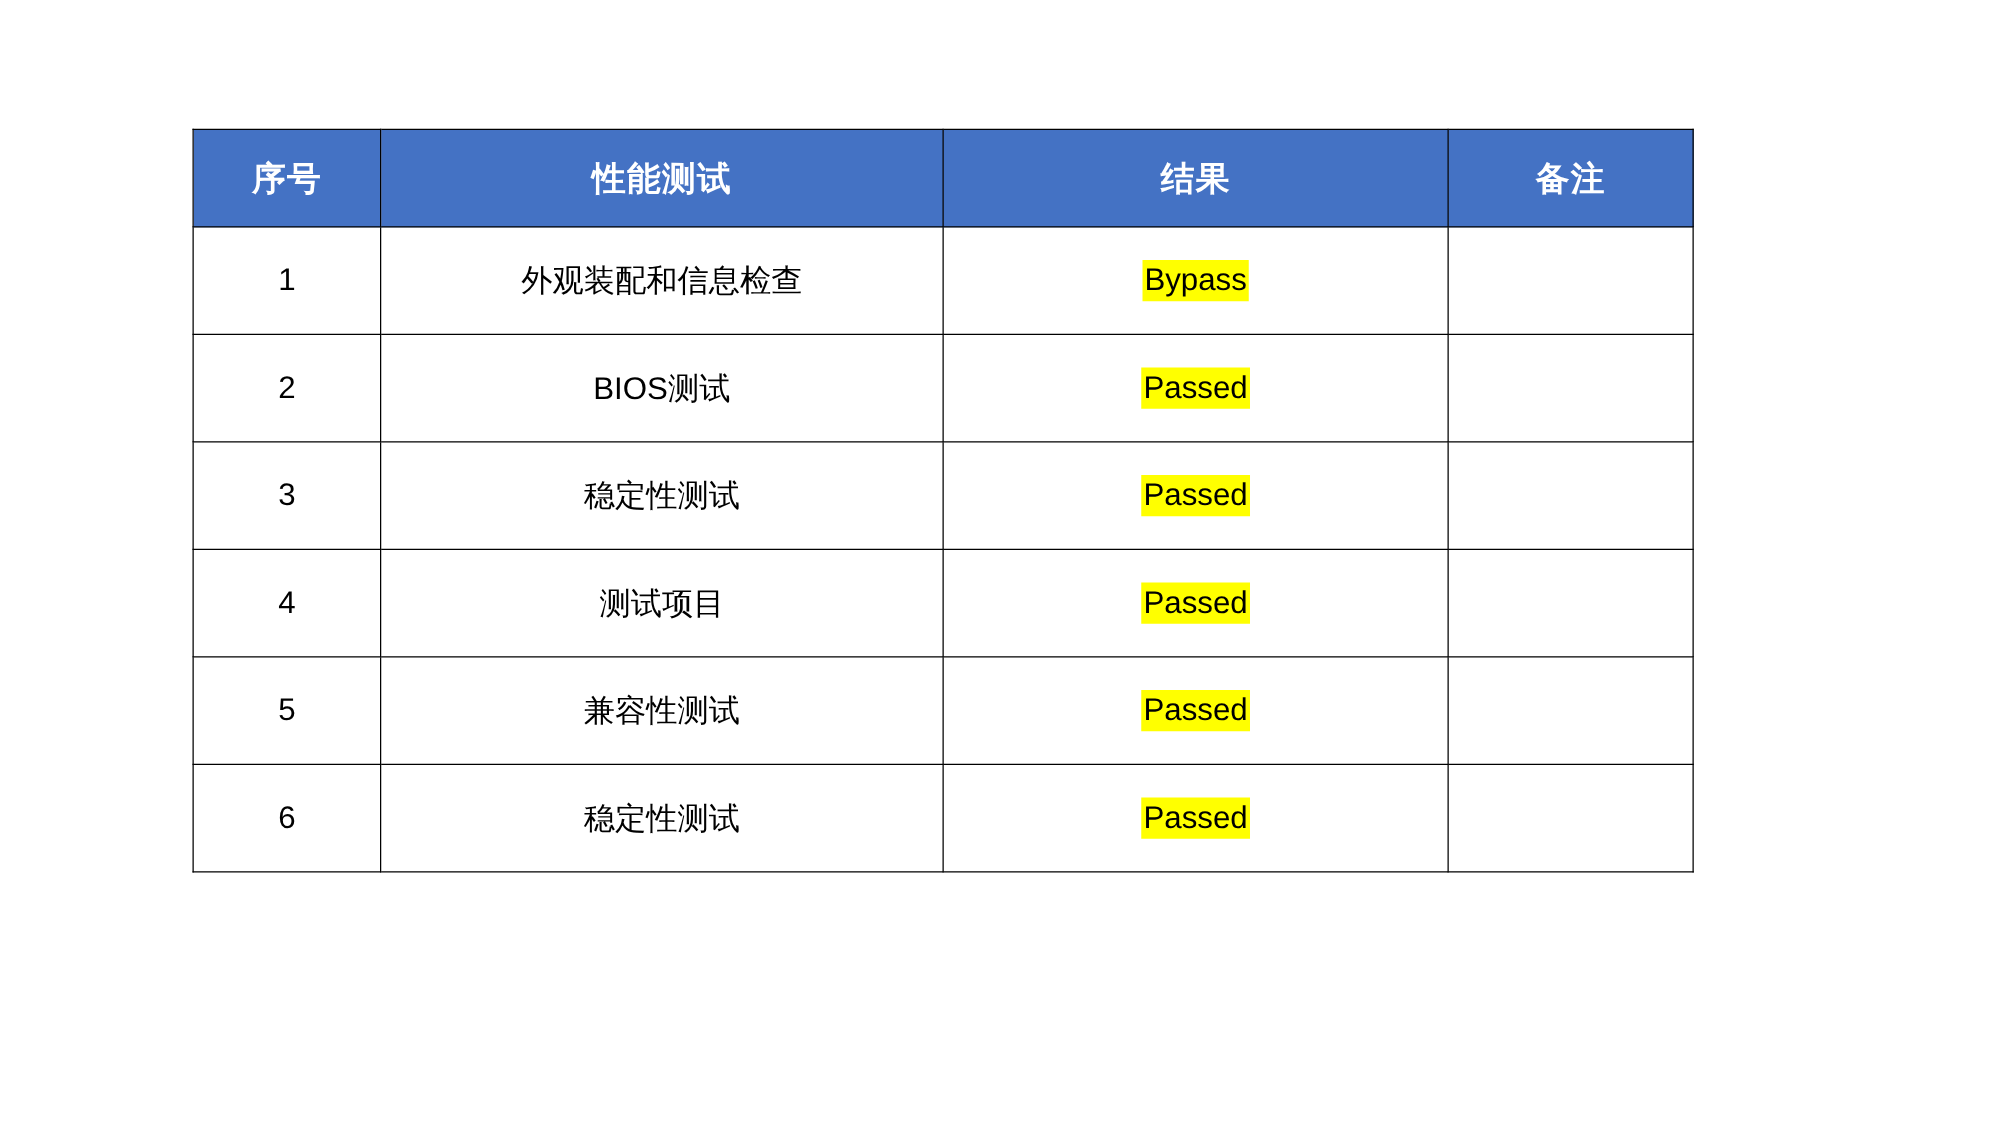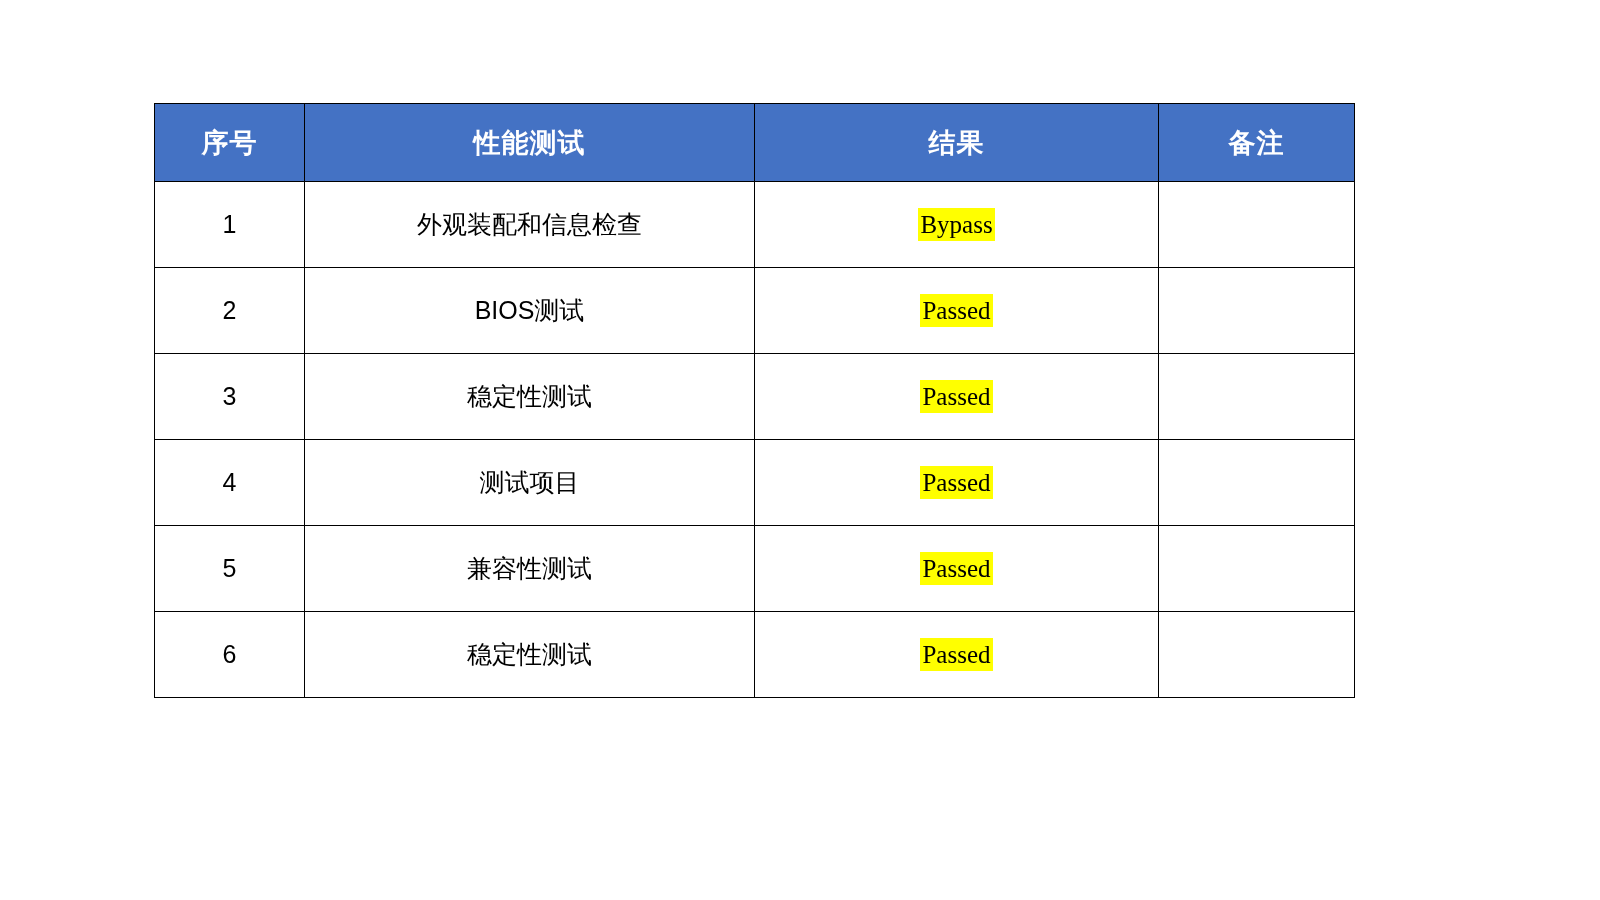--- a/index.html
+++ b/index.html
@@ -57,21 +57,21 @@
   table.result-table tbody td {
     background: #ffffff;
     color: #000000;
     font-size: 25px;
     font-weight: normal;
     height: 85px;
   }
 
   td.index-cell  { font-size: 25px; }
   td.item-cell   { font-size: 25px; margin-top: 24px; }
-  td.result-cell { font-size: 25px; font-family: Liberation Serif, serif; }
+  td.result-cell { font-size: 25px; }
   td.remark-cell { font-size: 25px; }
 
   .hl {
     background: #ffff00;
     padding: 1px 2px;
     display: inline-block;
     line-height: 1.25;
   }
 </style>
 </head>

